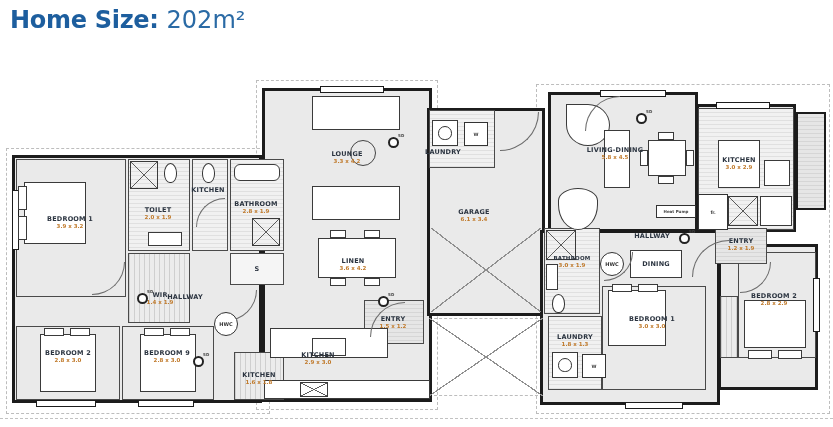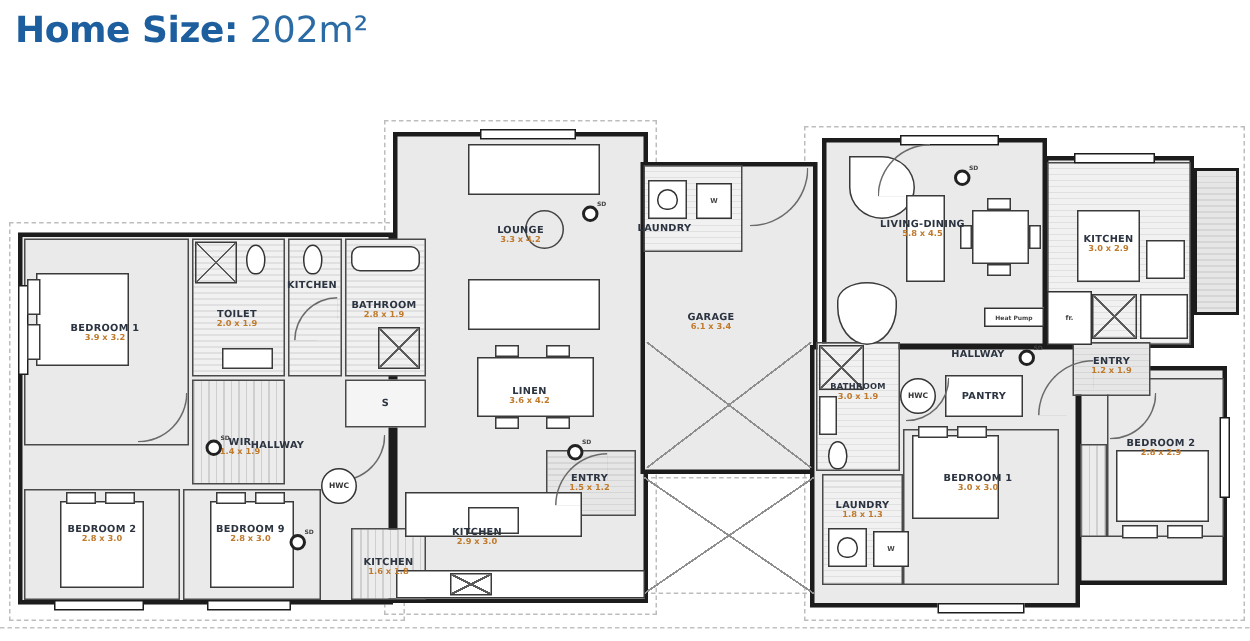--- a/index.html
+++ b/index.html
@@ -237,21 +237,21 @@
 </div>
 <div class="rlabel" style="left:741px;top:244px;">
   <span class="rname">ENTRY</span>
   <span class="rdims">1.2 x 1.9</span>
 </div>
 <div class="rlabel" style="left:572px;top:262px;">
   <span class="rname" style="font-size:5.5px;">BATHROOM</span>
   <span class="rdims">3.0 x 1.9</span>
 </div>
 <div class="rlabel" style="left:656px;top:264px;">
-  <span class="rname">PANTRY</span>
+  <span class="rname">DINING</span>
 </div>
 <div class="rlabel" style="left:652px;top:322px;">
   <span class="rname">BEDROOM 1</span>
   <span class="rdims">3.0 x 3.0</span>
 </div>
 <div class="rlabel" style="left:575px;top:340px;">
   <span class="rname">LAUNDRY</span>
   <span class="rdims">1.8 x 1.3</span>
 </div>
 <div class="rlabel" style="left:774px;top:299px;">

